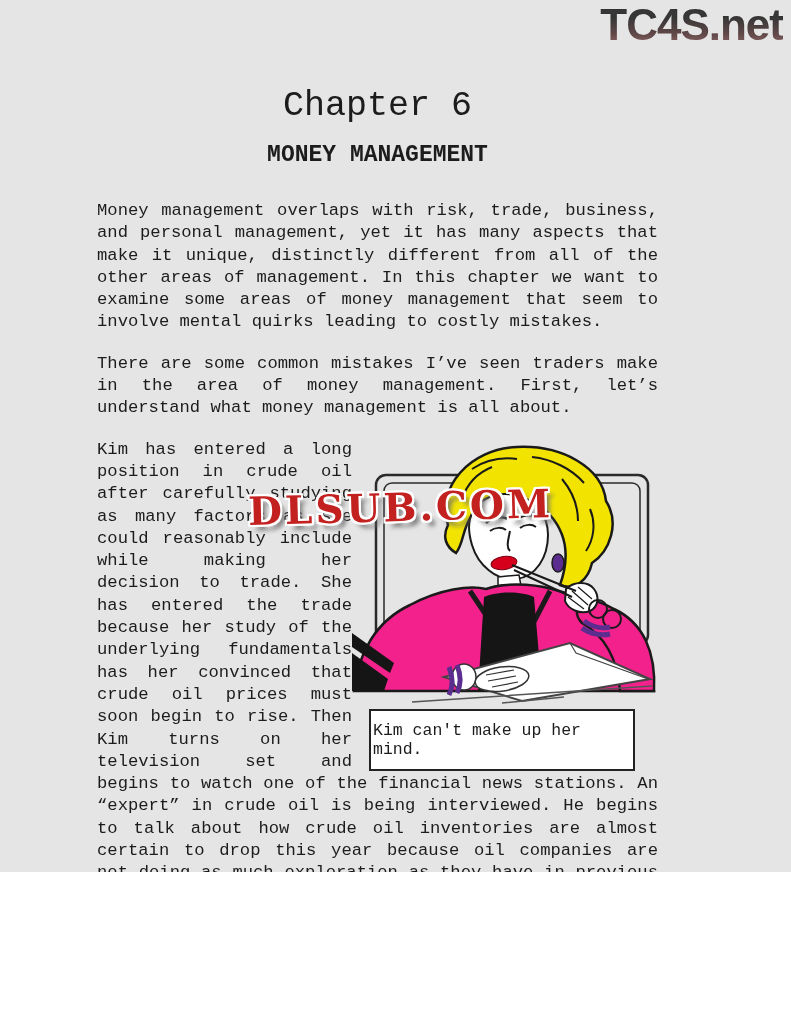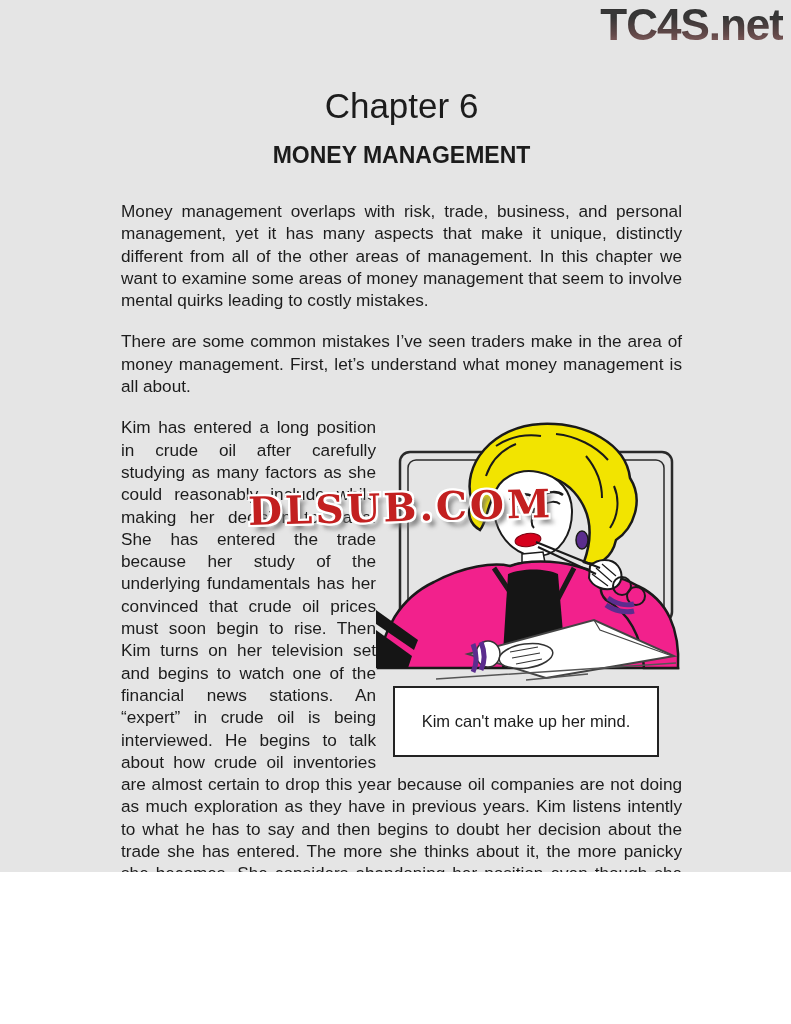--- a/index.html
+++ b/index.html
@@ -12,34 +12,34 @@
   .logo-top{
     position:absolute;top:0px;right:8px;
     font-family:"Liberation Sans",sans-serif;
     font-size:44px;font-weight:700;letter-spacing:-1px;
     background:linear-gradient(#141414 35%, #4a2b2b 70%, #936060 100%);
     -webkit-background-clip:text;background-clip:text;color:transparent;
     text-shadow:0 0 1px rgba(255,255,255,0.15);
   }
 
   
-  .content{position:absolute;left:121px;top:86px;width:561px;}
+  .content{position:absolute;left:97px;top:86px;width:561px;font-family:Liberation Mono, monospace;}
   .chapter-title{font-size:35px;font-weight:400;line-height:40px;text-align:center;margin:0 0 16px;}
   .chapter-sub{font-size:23px;font-weight:700;line-height:26px;text-align:center;margin:0 0 32px;}
   .body-text{font-size:17.2px;line-height:22.3px;text-align:justify;margin:0 0 19px;}
   .section-heading{font-size:17.5px;font-weight:700;line-height:22px;text-align:center;margin:0 0 16px;}
   .kim-block::after{content:"";display:block;clear:both;}
 
   
   .kim-figure{float:right;width:306px;margin:-10px 0 4px 5px;}
   .kim-figure svg{display:block;}
   .caption-box{
     box-sizing:border-box;margin:4px 0 0 17px;width:266px;
-    border:2px solid #222;text-align:center;font-size:16.5px;
-    padding:24px 2px;background:#fff;
+    border:2px solid #222;text-align:left;font-size:16.5px;
+    padding:10px 2px;background:#fff;
   }
 
   
   .watermark{
     position:absolute;left:248px;top:484px;z-index:30;
     font-family:"DejaVu Serif",serif;font-weight:700;
     font-size:39px;letter-spacing:3px;color:#c32020;
     transform:rotate(-1.5deg);
     text-shadow:
       -2px -2px 0 #fff, 2px -2px 0 #fff, -2px 2px 0 #fff, 2px 2px 0 #fff,

